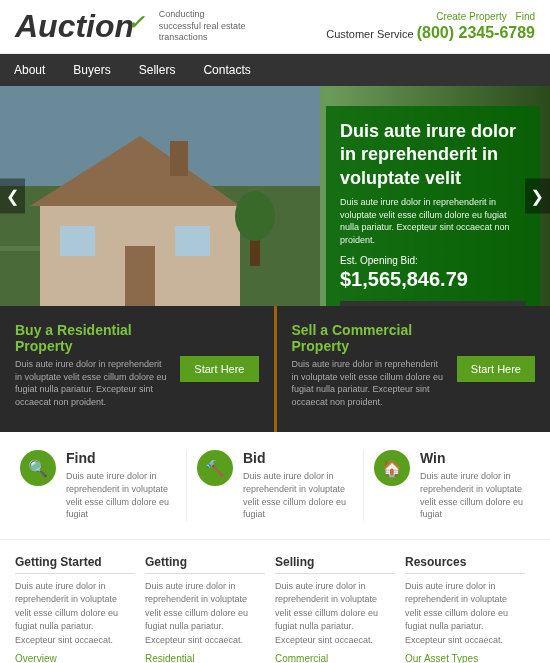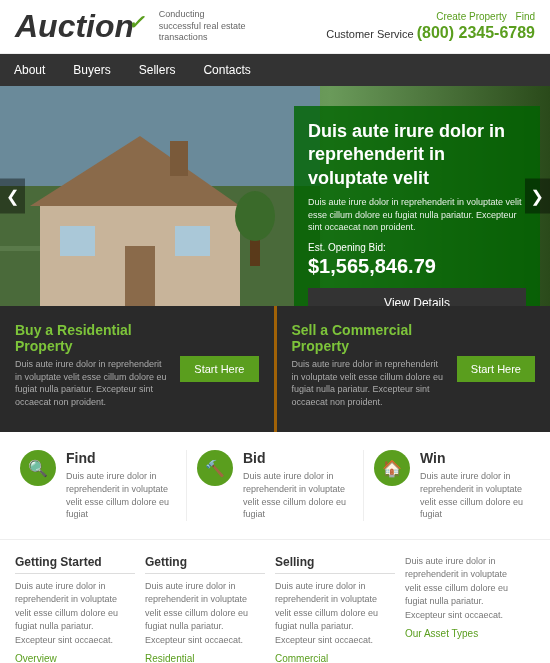--- a/index.html
+++ b/index.html
@@ -19,21 +19,21 @@
     .customer-service strong { font-size: 16px; color: #5a9e1e; }
 
     
     .nav { background: #333; display: flex; }
     .nav-item { padding: 9px 14px; color: #fff; font-size: 12px; cursor: pointer; }
     .nav-item.active { background: #5a9e1e; }
 
     
     .hero { position: relative; height: 220px; background: #2a4a1a; overflow: hidden; }
     .hero-bg { width: 100%; height: 100%; background: linear-gradient(to right, #3a5a2a 0%, #4a7a3a 30%, #6a9a5a 60%, #2a4a1a 100%); position: relative; }
-    .hero-content { position: absolute; right: 10px; top: 20px; width: 246px; background: rgba(0,100,0,0.8); padding: 14px; color: #fff; }
+    .hero-content { position: absolute; right: 10px; top: 20px; width: 214px; background: rgba(0,100,0,0.8); padding: 14px; color: #fff; }
     .hero-title { font-size: 18px; font-weight: bold; line-height: 1.3; margin-bottom: 6px; }
     .hero-desc { font-size: 9px; line-height: 1.4; margin-bottom: 8px; opacity: 0.9; }
     .hero-bid-label { font-size: 10px; margin-bottom: 2px; }
     .hero-bid-amount { font-size: 20px; font-weight: bold; margin-bottom: 10px; }
     .hero-btn { background: #333; color: #fff; border: none; padding: 8px 20px; font-size: 12px; cursor: pointer; display: block; width: 100%; text-align: center; }
     .hero-arrow { position: absolute; top: 50%; transform: translateY(-50%); background: rgba(0,0,0,0.4); color: #fff; padding: 8px 6px; cursor: pointer; font-size: 16px; z-index: 10; }
     .hero-arrow.left { left: 0; }
     .hero-arrow.right { right: 0; }
 
     
@@ -190,17 +190,18 @@
     <a href="#">Residential</a>
 
   </div>
   <div class="links-col">
     <h4>Selling</h4>
     <p>Duis aute irure dolor in reprehenderit in voluptate velit esse cillum dolore eu fugiat nulla pariatur. Excepteur sint occaecat.</p>
     <a href="#">Commercial</a>
 
   </div>
   <div class="links-col">
+    <h4>Resources</h4>
     <p>Duis aute irure dolor in reprehenderit in voluptate velit esse cillum dolore eu fugiat nulla pariatur. Excepteur sint occaecat.</p>
     <a href="#">Our Asset Types</a>
 
   </div>
 </div>
 
 </body></html>

